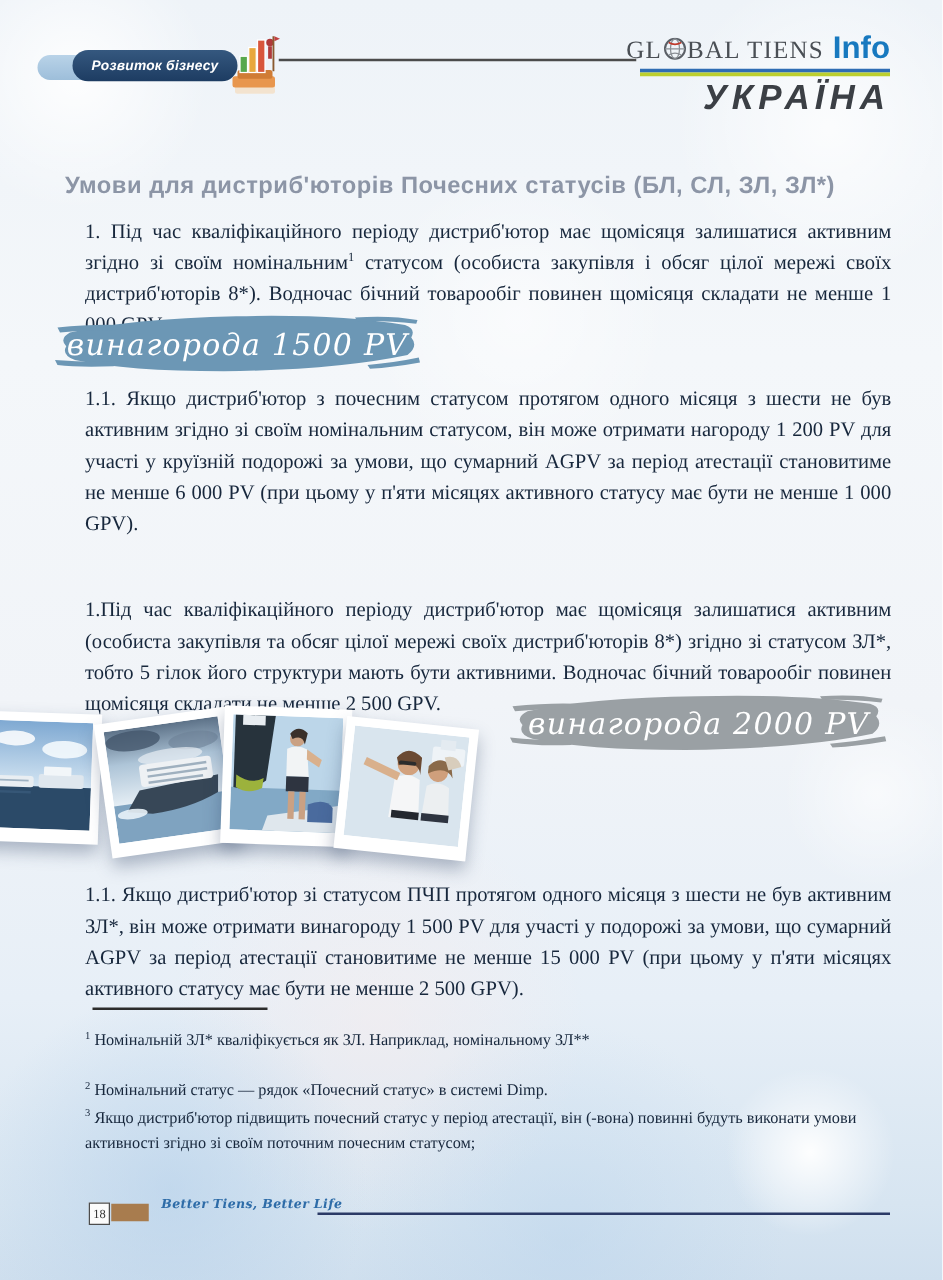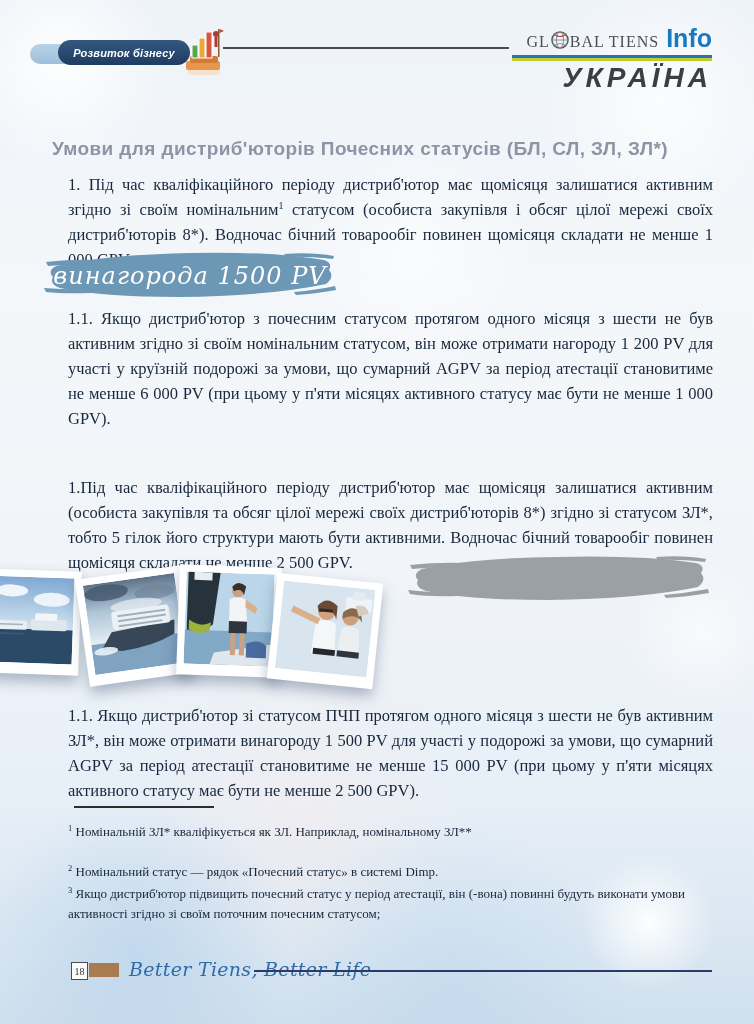--- a/index.html
+++ b/index.html
@@ -26,21 +26,21 @@
     background:linear-gradient(180deg,#b9d3e8,#9dbeda);}
   .ribbon-dark{left:58px;top:40px;width:132px;height:25px;border-radius:13px;
     background:linear-gradient(180deg,#35587f,#1d3c62);
     color:#fff;font-family:"Liberation Sans",sans-serif;font-style:italic;font-weight:bold;
     font-size:11px;display:flex;align-items:center;justify-content:center;letter-spacing:.2px;}
   .header-rule{left:223px;top:47px;width:286px;height:2px;background:#4b4b4b;}
   .chart-icon{left:182px;top:27px;}
 
   .brand{right:42px;top:24px;width:200px;text-align:right;}
   .brand-row1{display:flex;align-items:baseline;justify-content:flex-end;white-space:nowrap;}
-  .brand-global{font-family:"Liberation Serif",serif;color:#4a4f55;font-size:16px;letter-spacing:1px;}
+  .brand-global{font-family:"Liberation Serif",serif;color:#4a4f55;font-size:20px;letter-spacing:1px;}
   .globe{position:relative;top:2px;margin:0 1px;}
   .brand-info{font-family:"Liberation Sans",sans-serif;font-weight:bold;color:#1879bf;
     font-size:25px;margin-left:7px;}
   .brand-bar-blue{height:3px;background:#2f6db4;margin-top:2px;}
   .brand-bar-yellow{height:3px;background:#bccf2e;}
   .brand-country{font-family:"Liberation Sans",sans-serif;font-weight:bold;font-style:italic;
     color:#3b3f45;font-size:28px;letter-spacing:4px;margin-top:1px;}
 
   
   .h-section{font-family:"Liberation Sans",sans-serif;color:#8c95a6;font-size:19px;
@@ -60,21 +60,21 @@
   
   .fn-divider{width:140px;height:2px;background:#2c2c2c;}
   .footnote{width:648px;font-size:13px;line-height:1.5;color:#17273c;}
   .footnote sup{font-size:8.5px;}
 
   
   .page-box{left:71px;top:962px;width:15px;height:16px;border:1px solid #4c4c4c;background:#fbfbfb;
     font-size:10px;color:#333;display:flex;align-items:center;justify-content:center;}
   .footer-accent{left:89px;top:963px;width:30px;height:14px;background:#a87c4e;}
   .footer-tagline{left:129px;top:958px;font-family:"DejaVu Serif",serif;font-style:italic;
-    font-weight:normal;color:#2e6ca8;font-size:19px;letter-spacing:.3px;}
+    font-weight:bold;color:#2e6ca8;font-size:10px;letter-spacing:.3px;}
   .footer-rule{left:254px;top:970px;width:458px;height:2px;background:#2b3a66;}
 </style>
 </head>
 <body>
 
 <div id="page">
 
   <div>
     <div class="abs ribbon-light"></div>
     <div class="abs ribbon-dark">
@@ -142,20 +142,21 @@
   <p class="abs body-p" style="left:68px;top:475px;margin:0;">1.Під час кваліфікаційного періоду дистриб'ютор має щомісяця залишатися активним (особиста закупівля та обсяг цілої мережі своїх дистриб'юторів 8*) згідно зі статусом ЗЛ*, тобто 5 гілок його структури мають бути активними. Водночас бічний товарообіг повинен щомісяця складати не менше 2 500 GPV.</p>
 
   <div class="abs banner" style="left:408px;top:550px;width:302px;height:56px;">
     <svg width="302" height="56" viewBox="0 0 302 56" style="position:absolute;left:0;top:0;">
       <path d="M14,19 Q64,8 150,7 Q232,5 288,13 Q298,16 293,23 Q299,30 290,37 Q232,49 140,50 Q60,50 18,41 Q6,37 10,30 Q4,24 14,19 Z" fill="#9aa0a4"></path>
       <path d="M2,15 Q32,12 54,13 L52,17 Q24,17 4,19 Z" fill="#9aa0a4"></path>
       <path d="M0,40 Q28,43 50,42 L49,46 Q20,47 2,44 Z" fill="#9aa0a4"></path>
       <path d="M248,7 Q276,5 298,9 L297,12 Q270,9 250,10 Z" fill="#9aa0a4"></path>
       <path d="M256,45 Q278,43 300,39 L301,43 Q278,47 258,48 Z" fill="#9aa0a4"></path>
     </svg>
+    <div class="banner-text" style="top:15px;">винагорода 2000 PV</div>
   </div>
 
   <div class="abs" style="left:0;top:560px;width:754px;height:145px;">
 
     <div class="polaroid" style="left:-22px;top:10px;transform:rotate(2deg);">
       <svg width="88" height="86" viewBox="0 0 88 86">
         <defs>
             <linearGradient id="sky1" x1="0" y1="0" x2="0" y2="1">
           <stop offset="0" stop-color="#7fa9d2"></stop>
               <stop offset="1" stop-color="#dcebf6"></stop>

